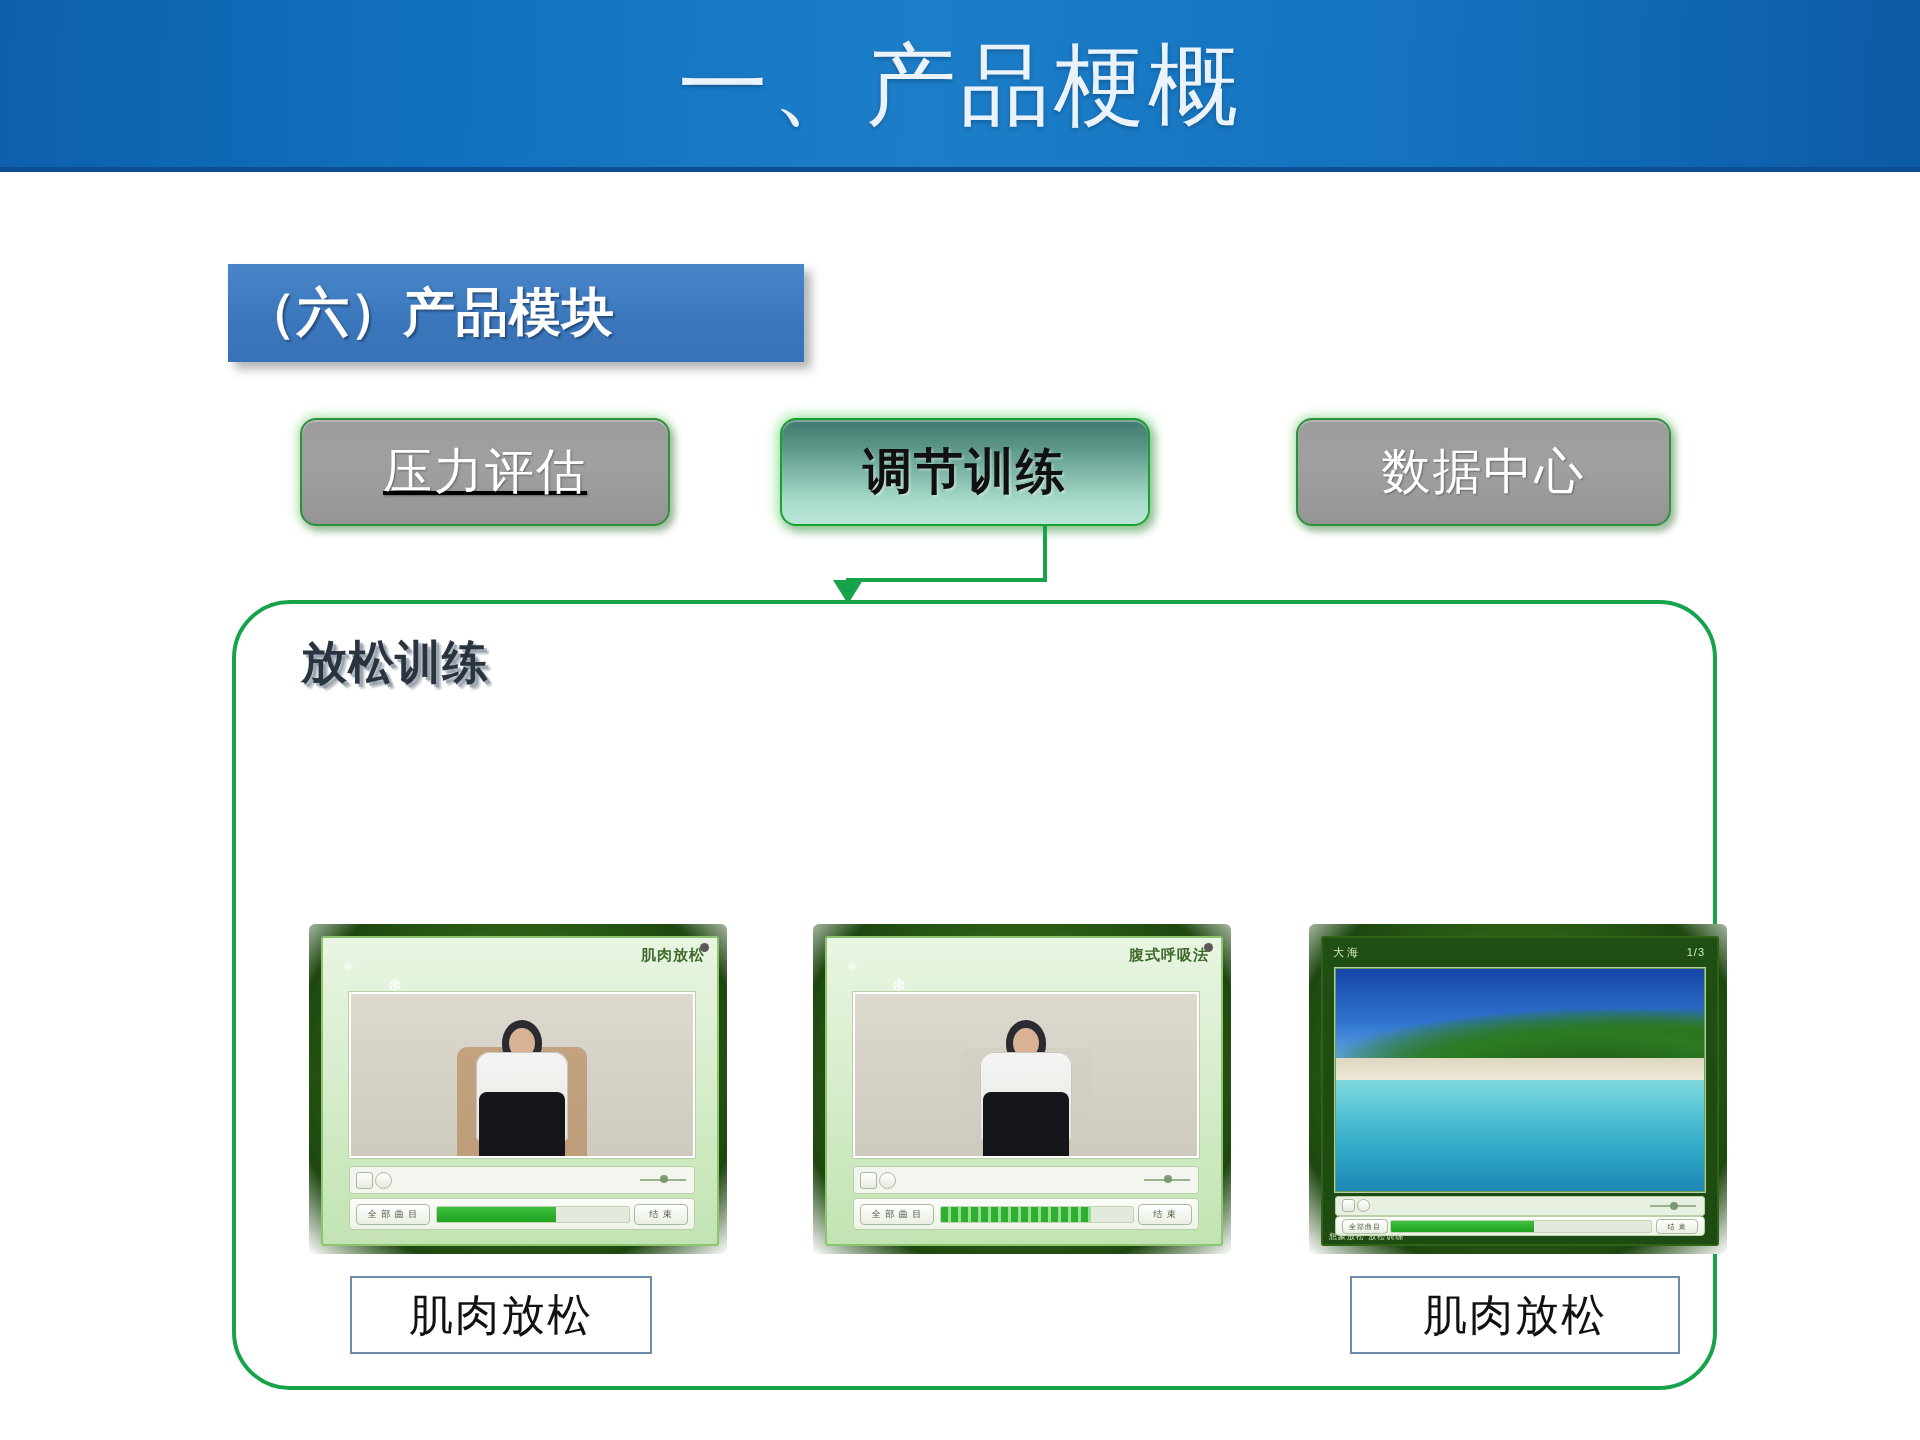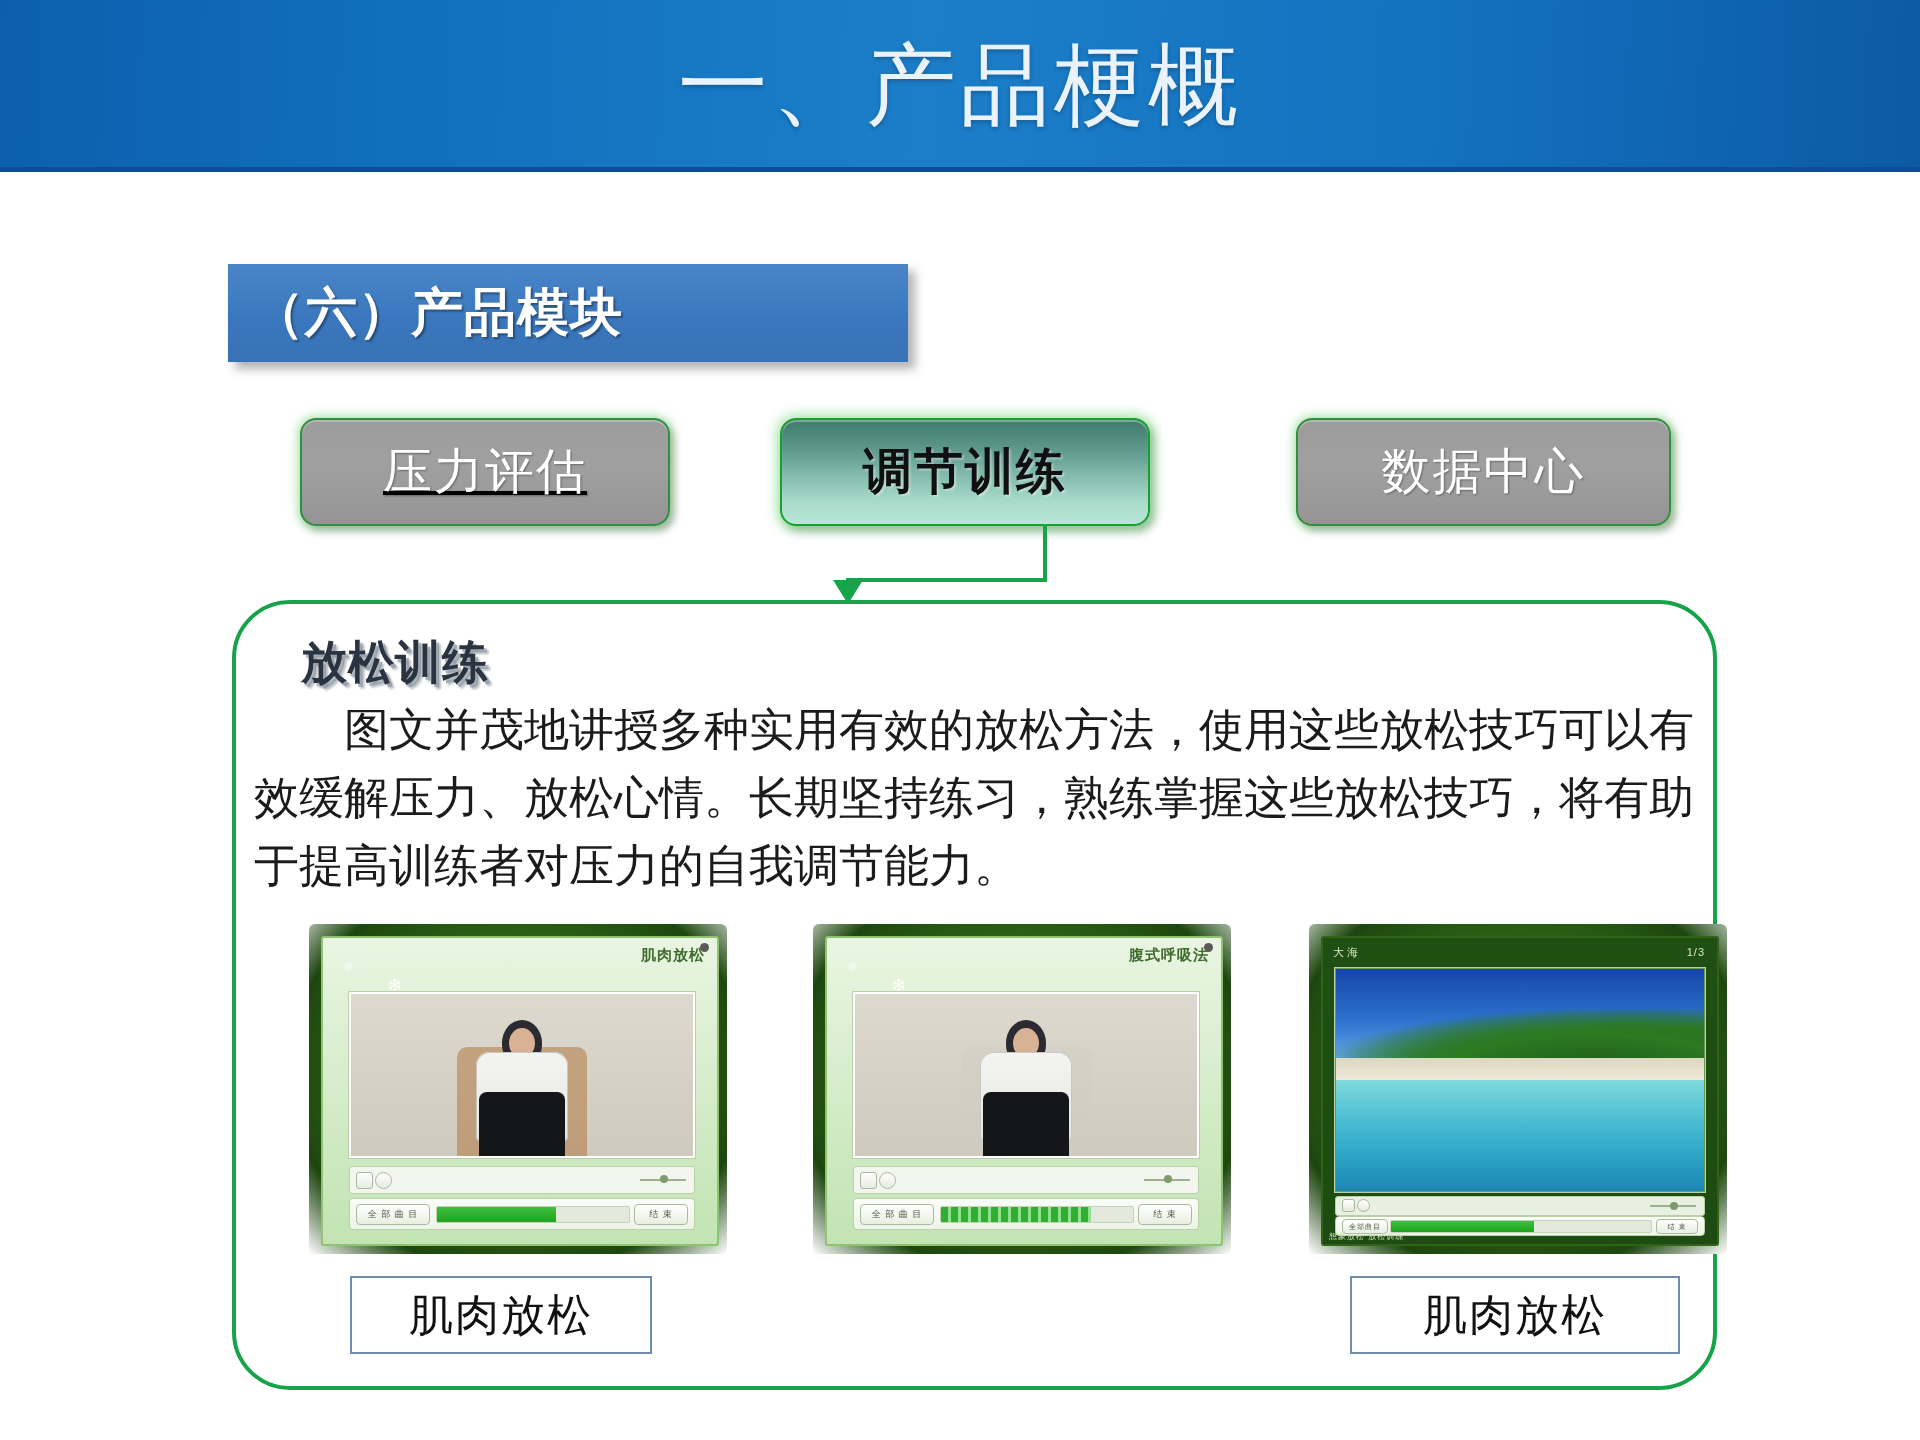--- a/index.html
+++ b/index.html
@@ -41,27 +41,27 @@
     font-weight: 400;
     letter-spacing: 4px;
     text-shadow: 0 2px 4px rgba(0,0,0,0.25);
     font-family: "DejaVu Sans", "Liberation Sans", sans-serif;
   }
 
   
   .section-plate {
     position: absolute;
     left: 228px; top: 264px;
-    width: 680px; height: 98px;
+    width: 576px; height: 98px;
     background: linear-gradient(180deg, #4a85c8 0%, #3d7abf 45%, #3b77bd 55%, #3872b6 100%);
     box-shadow: 7px 7px 9px rgba(60,60,60,0.38);
     display: flex;
     align-items: center;
     box-sizing: border-box;
-    padding-left: 24px;
+    padding-left: 16px;
   }
   .section-plate-label {
     color: #ffffff;
     font-size: 52px;
     font-weight: bold;
     letter-spacing: 1px;
     text-shadow: 2px 2px 2px rgba(0,0,0,0.35);
   }
 
   
@@ -445,21 +445,20 @@
   <div class="connector">
     <svg width="260" height="82" viewBox="0 0 260 82">
       <path d="M 245 0 L 245 56 L 48 56 L 48 62" stroke="#17a34a" stroke-width="4" fill="none"></path>
       <path d="M 48 80 L 33 56 L 63 56 Z" fill="#17a34a"></path>
     </svg>
   </div>
 
   <div class="panel">
 
     <div class="panel-heading">放松训练</div>
-    <div class="panel-paragraph">图文并茂地讲授多种实用有效的放松方法，使用这些放松技巧可以有效缓解压力、放松心情。长期坚持练习，熟练掌握这些放松技巧，将有助于提高训练者对压力的自我调节能力。</div>
 
     <div class="thumbs">
 
       <div class="thumb-wrap" id="thumb-0">
         <div class="shot">
           <div class="shot-inner">
             <div class="shot-topbar"></div>
             <span class="close-dot"></span>
             <span class="dove d1">❄</span>
             <span class="dove d2">❄</span>

